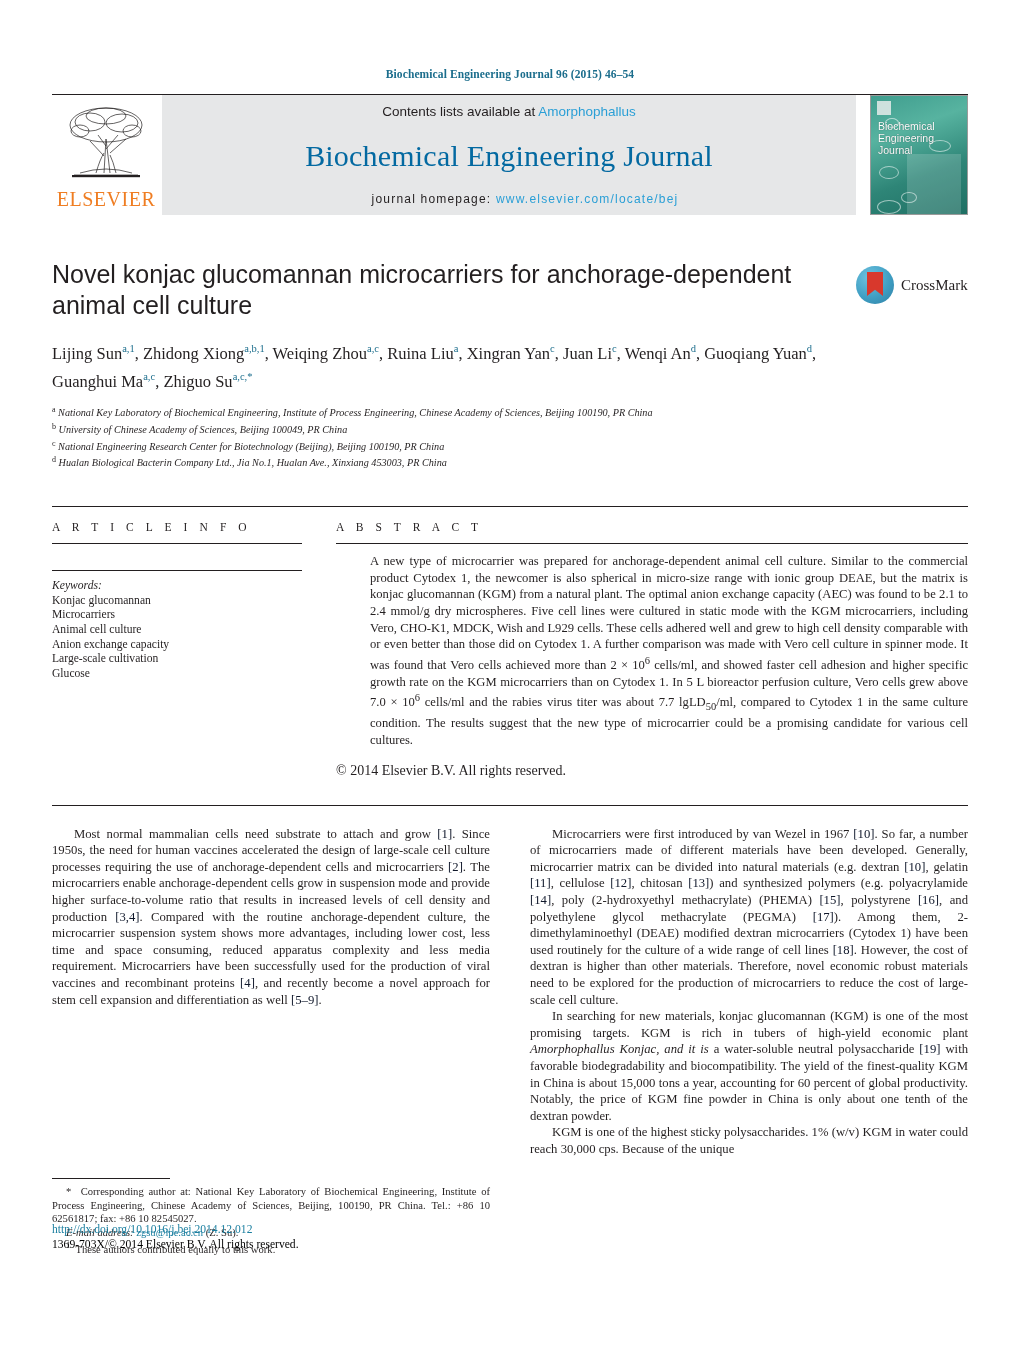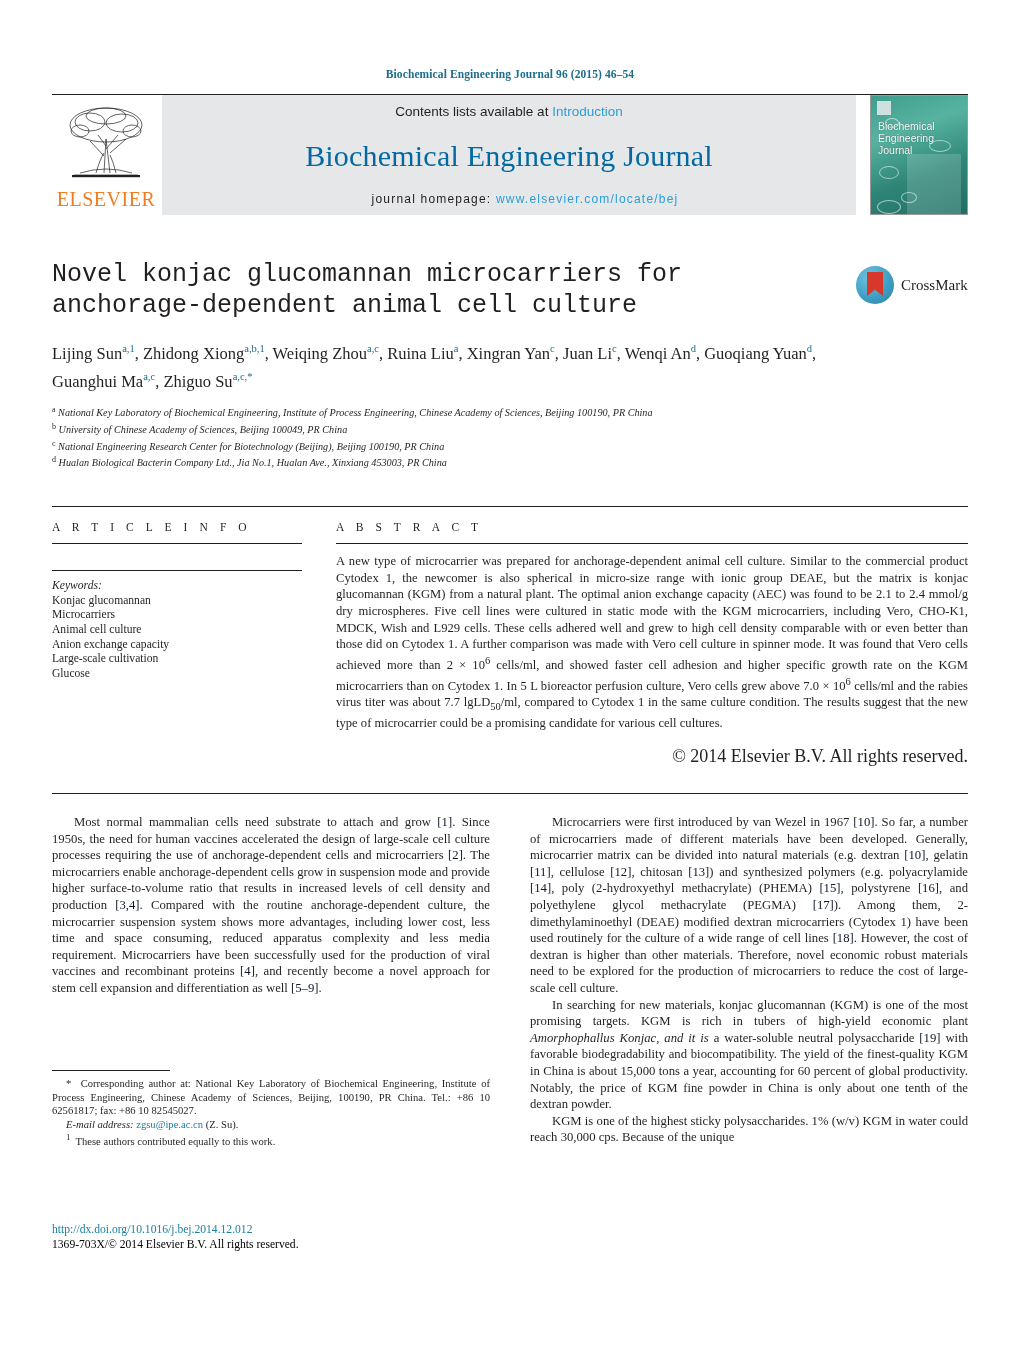--- a/index.html
+++ b/index.html
@@ -133,21 +133,21 @@
     border: 1.2px solid rgba(255,255,255,.55);
     border-radius: 50%;
   }
 
   
   .title-block {
     margin: 44px 52px 0 52px;
     position: relative;
   }
   h1.article-title {
-    font-family: Liberation Mono, monospace;
+    font-family: Liberation Sans, sans-serif;
     font-size: 25px;
     font-weight: normal;
     line-height: 31px;
     margin: 0;
     width: 780px;
     color: #231f20;
   }
   .crossmark {
     position: absolute;
     right: -4px;
@@ -227,25 +227,25 @@
   }
   .info-body .lbl { font-style: italic; }
   .kw-block { padding-top: 16px; }
   .abstract-text {
     font-family: "Liberation Serif", serif;
     font-size: 12.6px;
     line-height: 16.6px;
     text-align: justify;
     padding-top: 9px;
     color: #231f20;
+    margin-left: 34px;
   }
   .copyright {
-    text-align: right;
-    font-family: "Liberation Serif", serif;
-    font-size: 18px;
+    font-family: "Liberation Serif", serif;
+    font-size: 14px;
     padding-top: 14px;
     color: #231f20;
   }
 
   
   .body-wrap {
     margin: 26px 52px 0 52px;
     border-top: 1.2px solid #231f20;
     padding-top: 20px;
     display: flex;
@@ -270,21 +270,21 @@
     hyphens: auto;
   }
   p.body-p + p.body-p { margin-top: 0; }
   .ref { color: #0f172a; }
   .italic { font-style: italic; }
 
   
   .footnotes {
     position: absolute;
     left: 52px;
-    top: 1070px;
+    top: 1178px;
     width: 438px;
   }
   .fn-rule {
     width: 118px;
     border-top: 1px solid #231f20;
     margin-bottom: 6px;
   }
   .fn {
     font-family: "Liberation Serif", serif;
     font-size: 10.6px;
@@ -332,21 +332,21 @@
             <path d="M36 72 q4 -14 8 -20 M56 72 q-3 -12 -6 -18"></path>
           </g>
           <rect x="12" y="74" width="68" height="2.2" fill="#231f20"></rect>
         </svg>
       </div>
       <div class="elsevier-word">ELSEVIER</div>
     </div>
 
     <div class="masthead-center">
       <div class="contents-line">
-        <span>Contents lists available at </span><span class="sd">Introduction</span>
+        <span>Contents lists available at </span><span class="sd">Amorphophallus</span>
       </div>
       <div class="journal-title">Biochemical Engineering Journal</div>
       <div class="homepage-line">
         <span>journal homepage:</span>
         <span class="url">www.elsevier.com/locate/bej</span>
       </div>
     </div>
 
     <div class="cover-thumb">
       <div class="cov-elsevier"></div>

